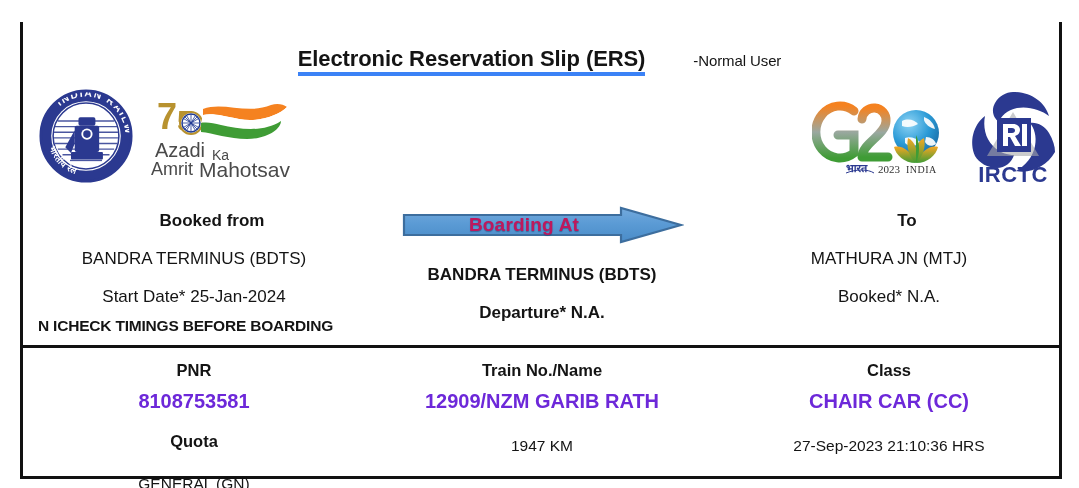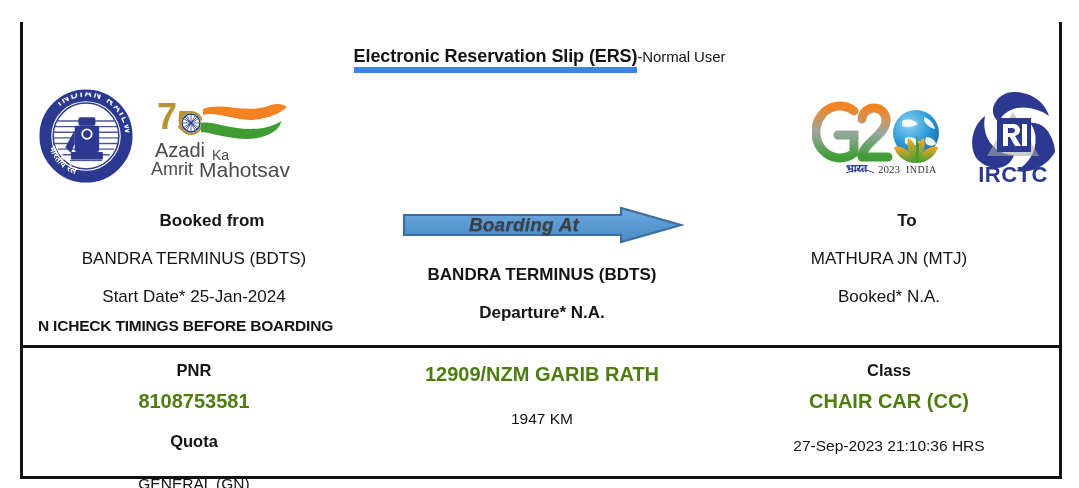--- a/index.html
+++ b/index.html
@@ -45,30 +45,31 @@
   
   .title-row {
     position: absolute;
     left: 0;
     top: 46px;
     width: 1079px;
     text-align: center;
     white-space: nowrap;
   }
   .title-main {
-    font-size: 18px;
+    font-size: 22px;
     font-weight: bold;
     letter-spacing: -0.1px;
-    border-bottom: 6px solid #3b82f6;
+    border-bottom: 4px solid #3b82f6;
     padding-bottom: 1px;
   }
   .title-sub {
     font-size: 15px;
     font-weight: normal;
     letter-spacing: -0.1px;
+    padding-left: 48px;
   }
 
   
   .logo-band {
     position: absolute;
     left: 20px;
     top: 84px;
     width: 1042px;
     height: 110px;
   }
@@ -144,25 +145,24 @@
   }
   .arrow-wrap svg { display: block; }
   .arrow-label {
     position: absolute;
     left: 0;
     top: 9px;
     width: 247px;
     text-align: center;
     font-size: 19px;
     font-weight: bold;
-    color: #404040;
+    color: #be185d;
     letter-spacing: 0.2px;
     text-shadow: 0 1px 1px rgba(20,60,100,0.45);
     pointer-events: none;
-    font-style: italic;
   }
 
   .notice {
     position: absolute;
     left: 18px;
     top: 117px;
     font-size: 15.5px;
     font-weight: bold;
     letter-spacing: -0.2px;
     white-space: nowrap;
@@ -199,21 +199,21 @@
     font-size: 16.5px;
     font-weight: bold;
     line-height: 1;
     white-space: nowrap;
   }
   .d-label.first { margin-top: 10px; }
   .d-label.second { margin-top: 22px; }
   .d-value-blue {
     font-size: 20px;
     font-weight: bold;
-    color: #4d7c0f;
+    color: #6d28d9;
     line-height: 1;
     margin-top: 12px;
     white-space: nowrap;
   }
   .d-value-plain {
     font-size: 15.5px;
     line-height: 1;
     margin-top: 27px;
     white-space: nowrap;
   }
@@ -406,20 +406,21 @@
   <div class="details-band">
 
     <div class="dcol dcol-1">
       <div class="d-label first">PNR</div>
       <div class="d-value-blue">8108753581</div>
       <div class="d-label second">Quota</div>
       <div class="d-value-plain">GENERAL (GN)</div>
     </div>
 
     <div class="dcol dcol-2">
+      <div class="d-label first">Train No./Name</div>
       <div class="d-value-blue">12909/NZM GARIB RATH</div>
       <div class="d-value-plain">1947 KM</div>
     </div>
 
     <div class="dcol dcol-3">
       <div class="d-label first">Class</div>
       <div class="d-value-blue">CHAIR CAR (CC)</div>
       <div class="d-value-plain">27-Sep-2023 21:10:36 HRS</div>
     </div>
   </div>

